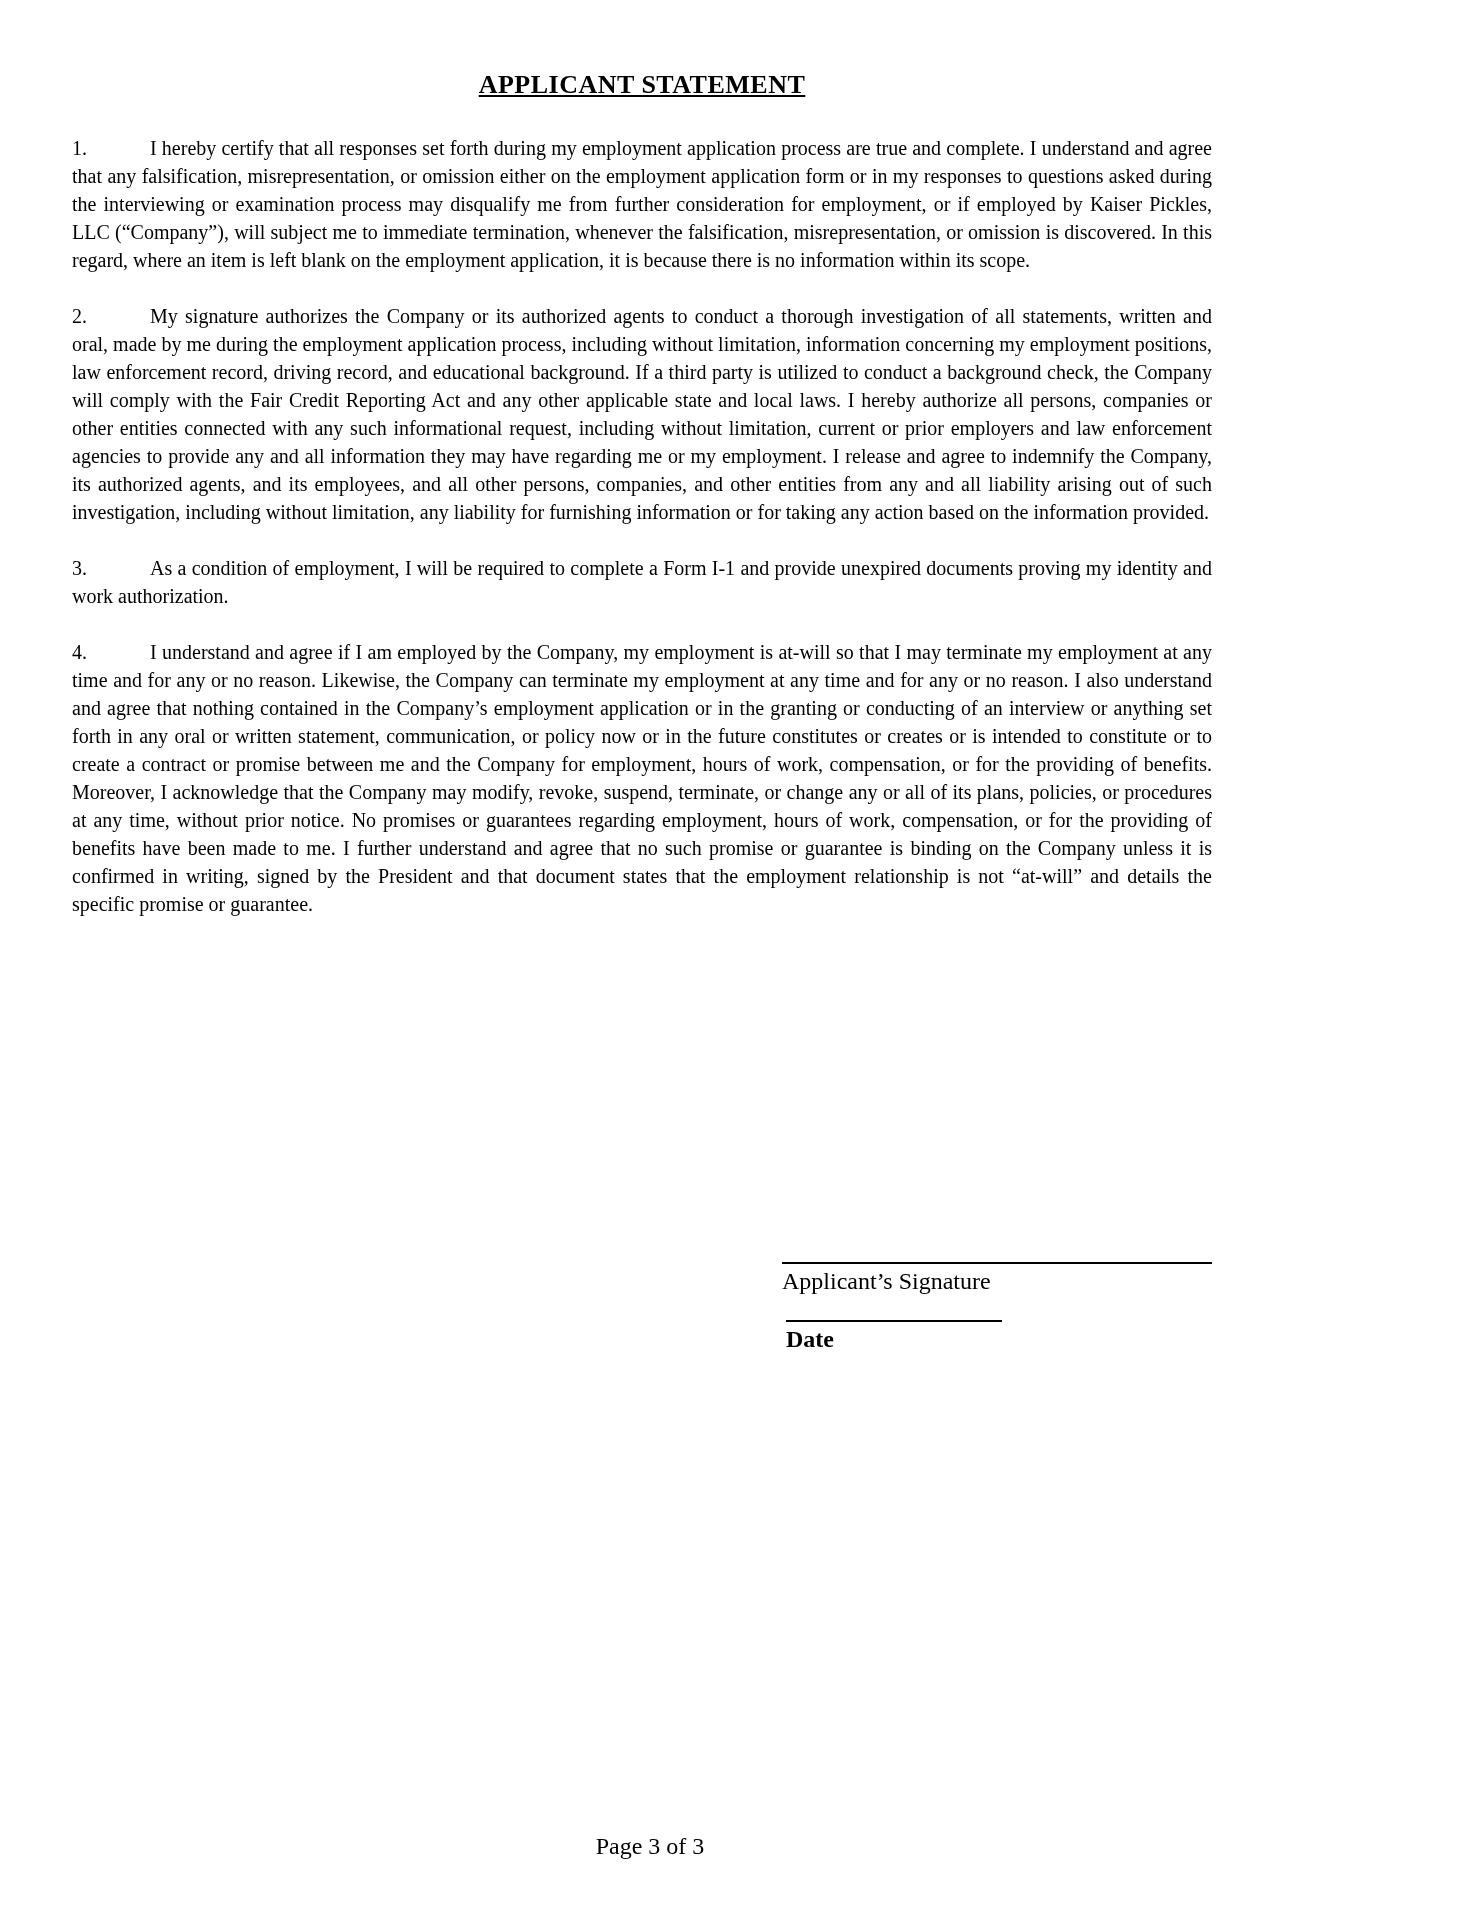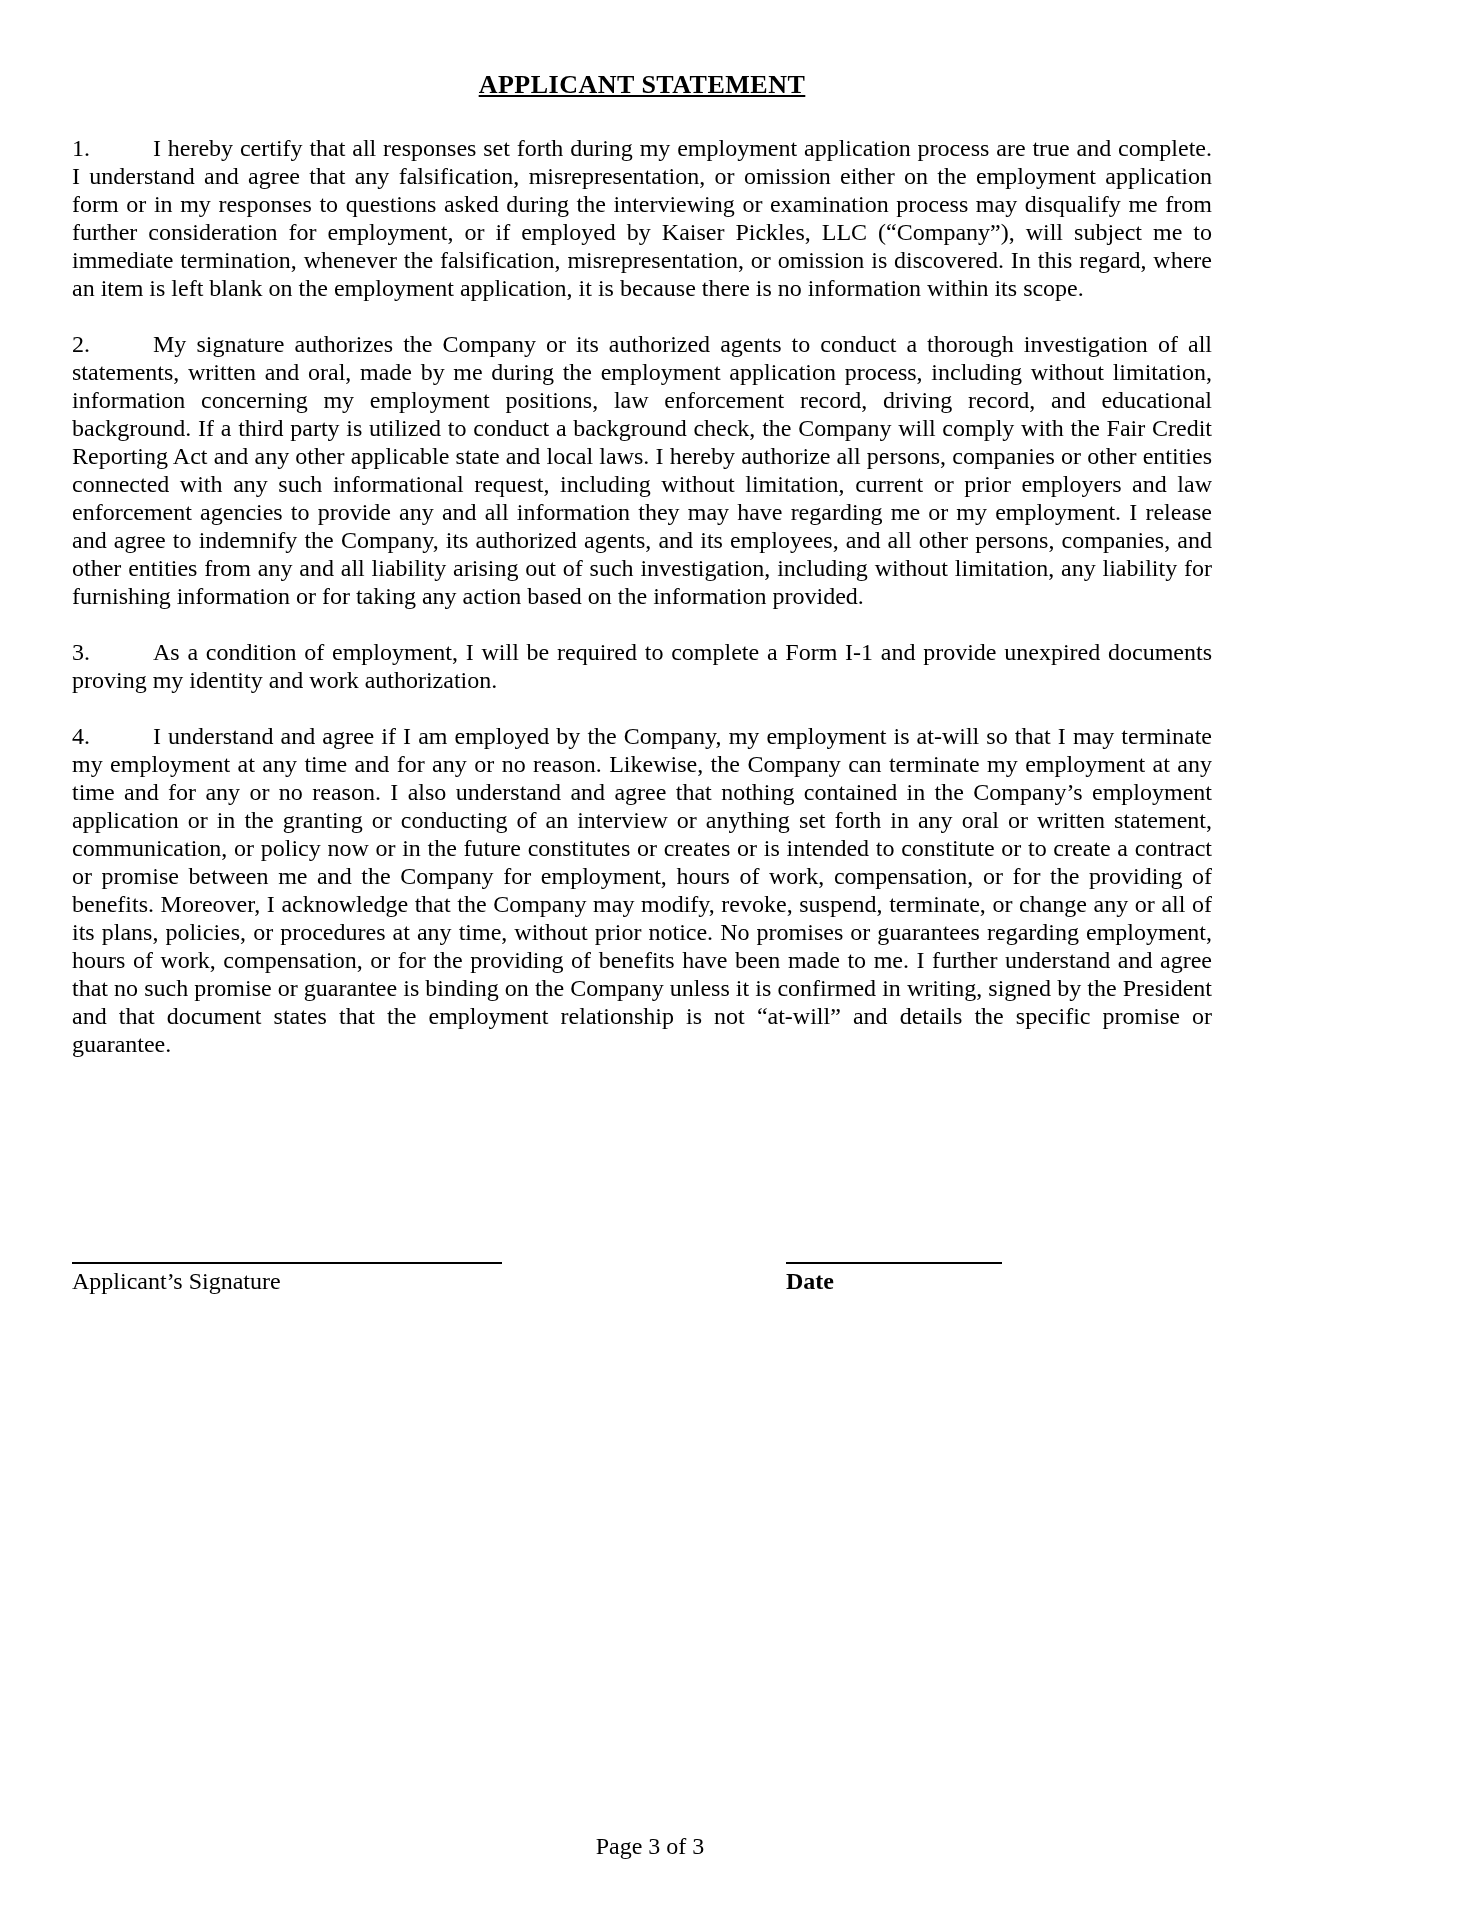--- a/index.html
+++ b/index.html
@@ -24,39 +24,40 @@
     text-align: center;
     font-size: 26px;
     font-weight: bold;
     margin-bottom: 34px;
   }
   .doc-title span {
     text-decoration: underline;
     letter-spacing: 0.5px;
   }
   .para {
-    font-size: 24px;
+    font-size: 20px;
     line-height: 28px;
     text-align: justify;
     margin-bottom: 28px;
   }
   .para .num {
     white-space: nowrap;
   }
   .para .tab {
     display: inline-block;
     width: 63px;
   }
   .sig-row {
     position: absolute;
     top: 1238px;
     left: 72px;
     width: 1140px;
     display: flex;
     align-items: flex-end;
+    flex-direction: column;
   }
   .sig-block-left { width: 430px; }
   .sig-block-right {
     width: 216px;
     margin-left: auto;
     margin-right: 210px;
     font-weight: bold;
   }
   .sig-line {
     height: 26px;

